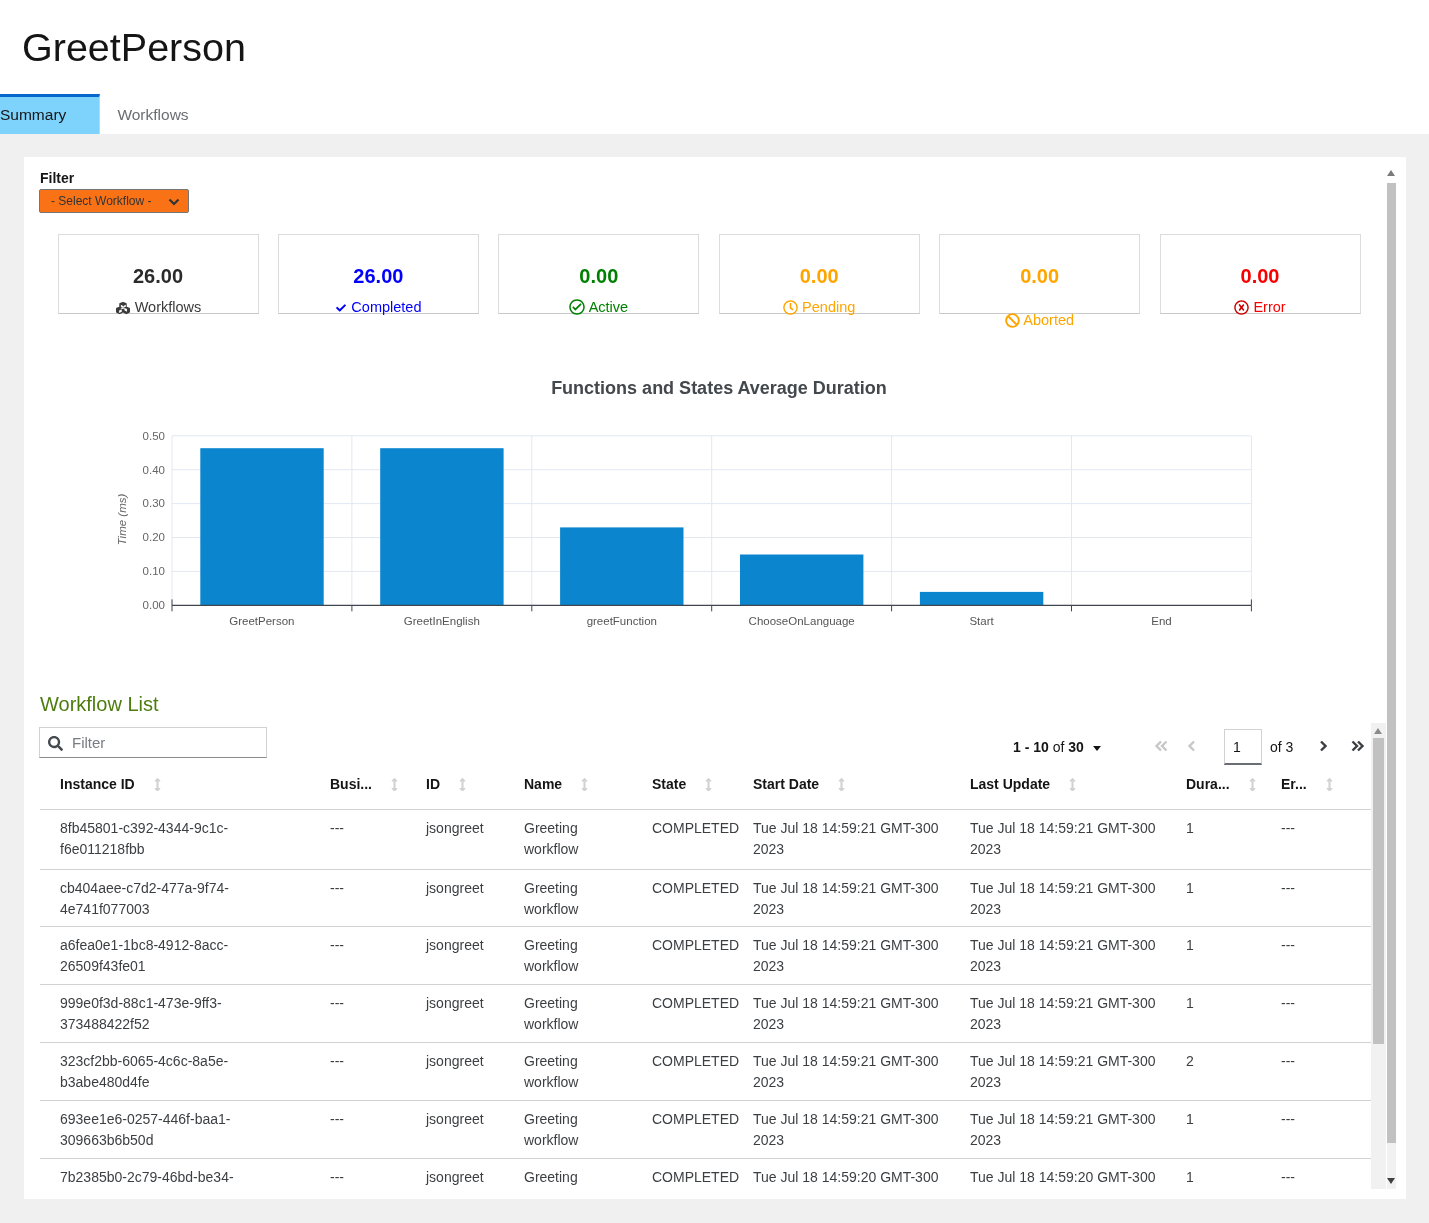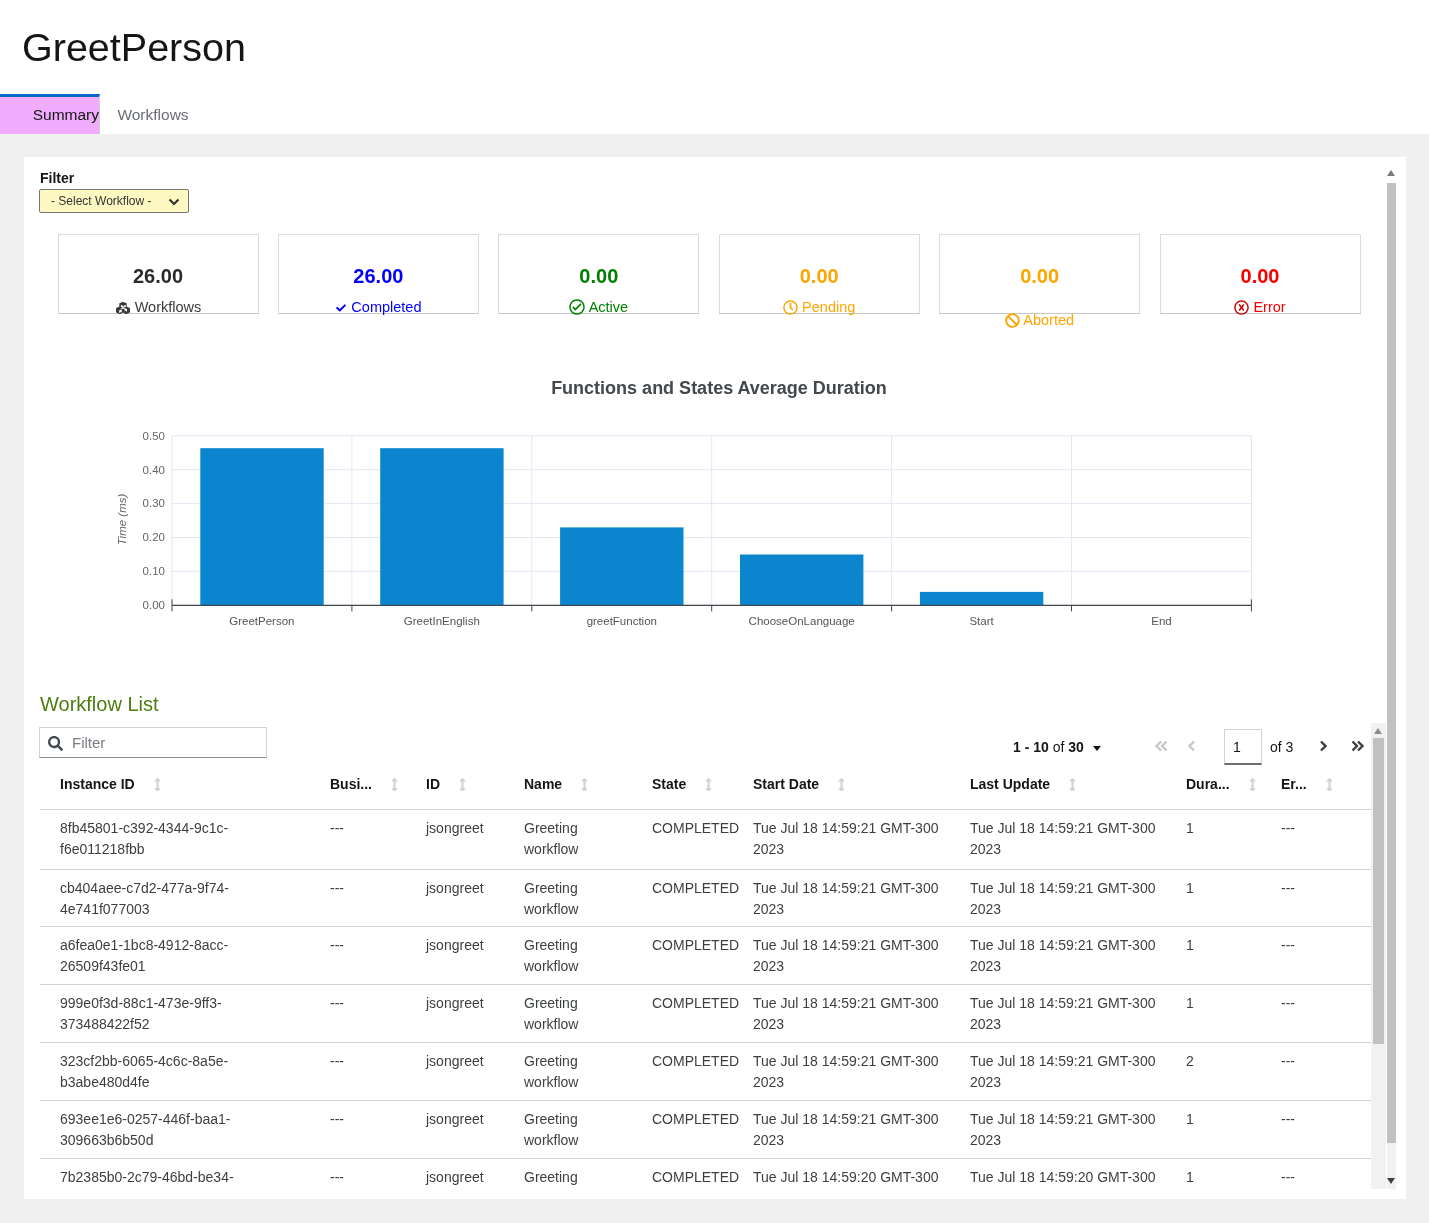--- a/index.html
+++ b/index.html
@@ -2,25 +2,25 @@
 <html><head>
 <meta charset="utf-8">
 <style>
 * { margin:0; padding:0; box-sizing:border-box; }
 html,body { width:1429px; height:1223px; overflow:hidden; }
 body { font-family:"Liberation Sans", sans-serif; background:#f0f0f0; position:relative; }
 .abs { position:absolute; }
 #topband { left:0; top:0; width:1429px; height:94px; background:#fff; }
 #title { left:22px; top:27px; font-size:39.5px; color:#151515; line-height:40px; }
 #tabstrip { left:0; top:94px; width:1429px; height:40px; background:#fff; }
-#tab1 { left:0; top:0; width:100px; height:40px; background:#f0abfc; border-top:3.5px solid #0667cc; border-right:1px solid #d2d2d2; color:#151515; font-size:15.5px; text-align:right; line-height:35px;padding-left:13px; }
+#tab1 { left:0; top:0; width:100px; height:40px; background:#7dd3fc; border-top:3.5px solid #0667cc; border-right:1px solid #d2d2d2; color:#151515; font-size:15.5px; text-align:left; line-height:35px; }
 #tab2 { left:100px; top:0; width:106px; height:40px; color:#6a6e73; font-size:15.5px; text-align:center; line-height:42px; }
 #panel { left:24px; top:157px; width:1382px; height:1042px; background:#fff; overflow:hidden; }
 .flabel { font-size:14px; font-weight:bold; color:#151515; }
-#selbox { left:15px; top:31.5px; width:150px; height:24.5px; border:1px solid #767676; border-radius:2px; background:#fef9c3; font-size:12px; color:#333; line-height:22px; padding-left:11px; }
+#selbox { left:15px; top:31.5px; width:150px; height:24.5px; border:1px solid #767676; border-radius:2px; background:#f97316; font-size:12px; color:#333; line-height:22px; padding-left:11px; }
 .card { top:77px; width:201px; height:80px; border:1px solid #dcdcdc; border-bottom-color:#c8c8c8; background:#fff; text-align:center; }
 .cnum { font-size:20px; font-weight:bold; margin-top:30px; line-height:22px; }
 .clbl { font-size:14.5px; margin-top:11px; line-height:18px; }
 .clbl svg { vertical-align:-3px; }
 #ctitle { left:4px; top:221px; width:1382px; text-align:center; font-size:18px; font-weight:bold; color:#43484d; }
 #chart { left:0; top:220px; }
 #wlhead { left:16px; top:536px; font-size:20px; color:#4d7c0f; }
 #searchbox { left:15px; top:569.5px; width:228px; height:31px; border:1px solid #d2d2d2; border-bottom-color:#8a8d90; background:#fff; }
 #searchbox .ph { position:absolute; left:32px; top:6.5px; font-size:15px; color:#797d82; }
 .pgtxt { font-size:14px; color:#151515; }

